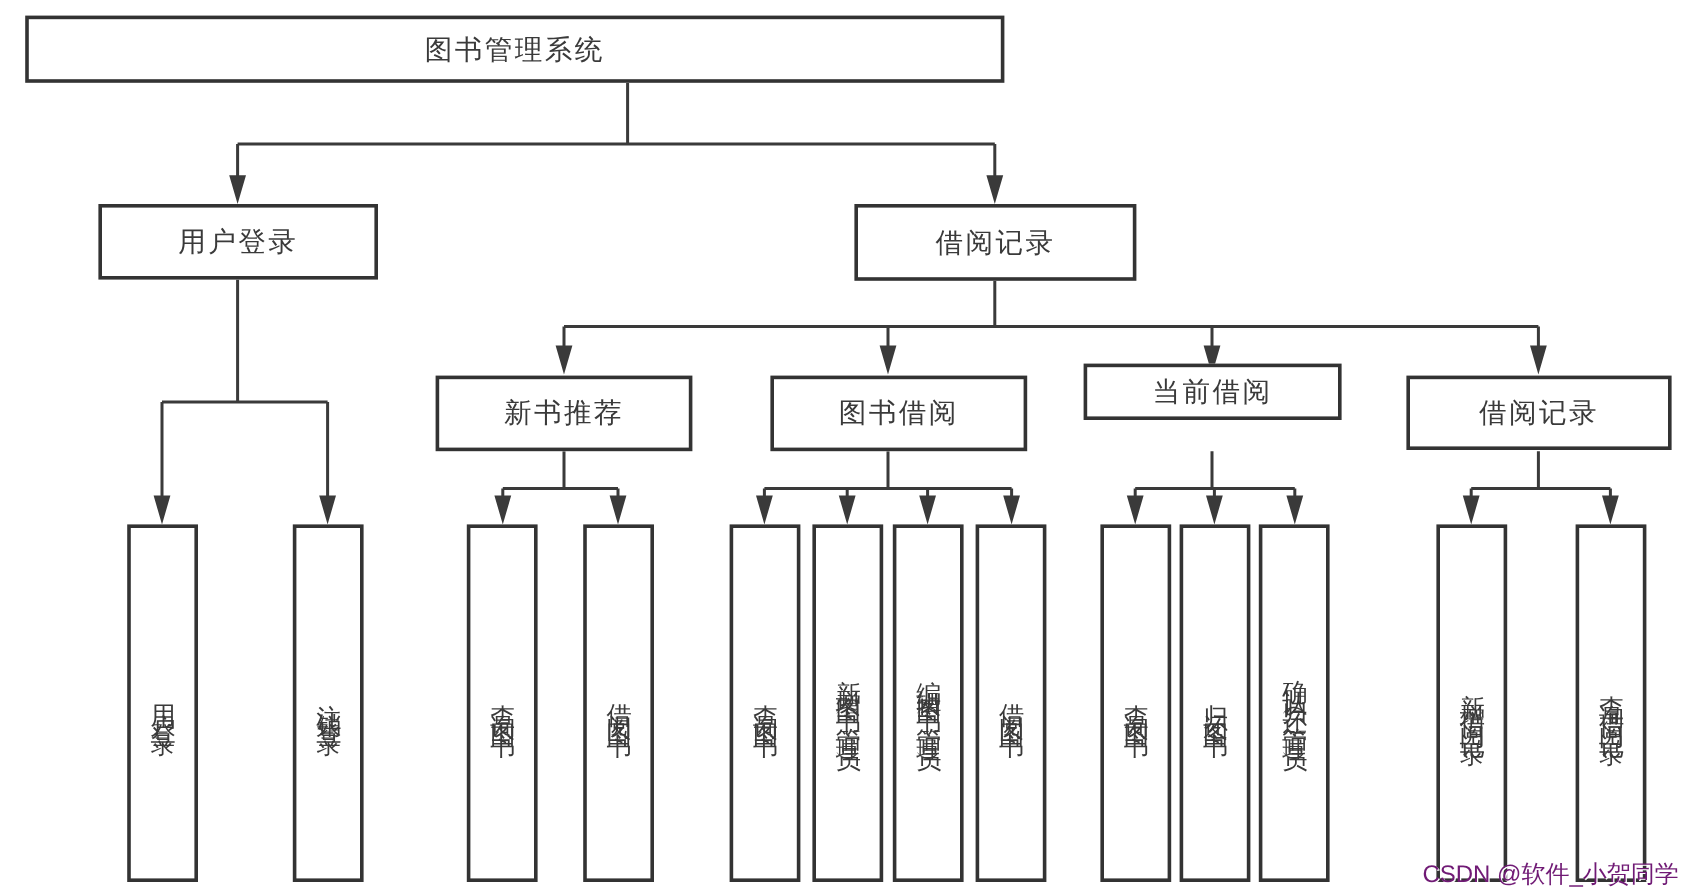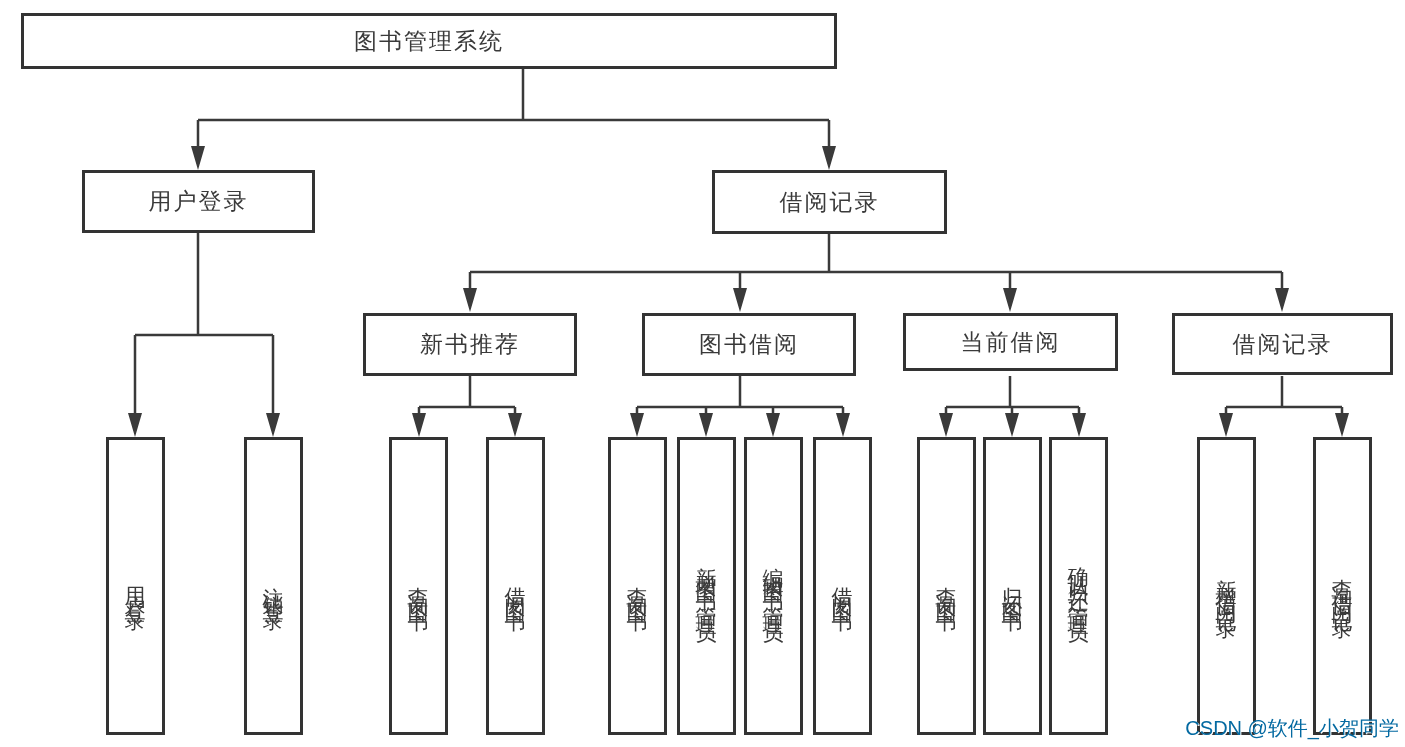--- a/index.html
+++ b/index.html
@@ -60,42 +60,42 @@
     white-space: nowrap;
   }
   
   .n-root   { left: 21px;  top: 13px;  width: 816px; height: 56px; }
   
   .n-login  { left: 82px;  top: 170px; width: 233px; height: 63px; }
   .n-mgmt   { left: 712px; top: 170px; width: 235px; height: 64px; }
   
   .n-newbook { left: 363px;  top: 313px; width: 214px; height: 63px; }
   .n-borrow  { left: 642px;  top: 313px; width: 214px; height: 63px; }
-  .n-current { left: 903px;  top: 313px; width: 215px; height: 58px; }
+  .n-current { left: 903px;  top: 303px; width: 215px; height: 47px; }
   .n-records { left: 1172px; top: 313px; width: 221px; height: 62px; }
   
   .l-a1 { left: 106px; }
   .l-a2 { left: 244px; }
   .l-b1 { left: 389px; }
   .l-b2 { left: 486px; }
   .l-c1 { left: 608px; }
   .l-c2 { left: 677px; }
   .l-c3 { left: 744px; }
   .l-c4 { left: 813px; }
   .l-d1 { left: 917px; }
   .l-d2 { left: 983px; }
   .l-d3 { left: 1049px; }
   .l-e1 { left: 1197px; }
   .l-e2 { left: 1313px; }
   .watermark {
     position: absolute;
     right: 6px;
     bottom: 5px;
     font-size: 20px;
-    color: #0369a1;
+    color: #701a75;
     text-shadow: 1px 1px 0 #ffffff;
     white-space: nowrap;
   }
 </style>
 </head>
 <body>
 
 <div class="canvas">
 
   <svg class="connectors" viewBox="0 0 1405 747" xmlns="http://www.w3.org/2000/svg" aria-hidden="true">

